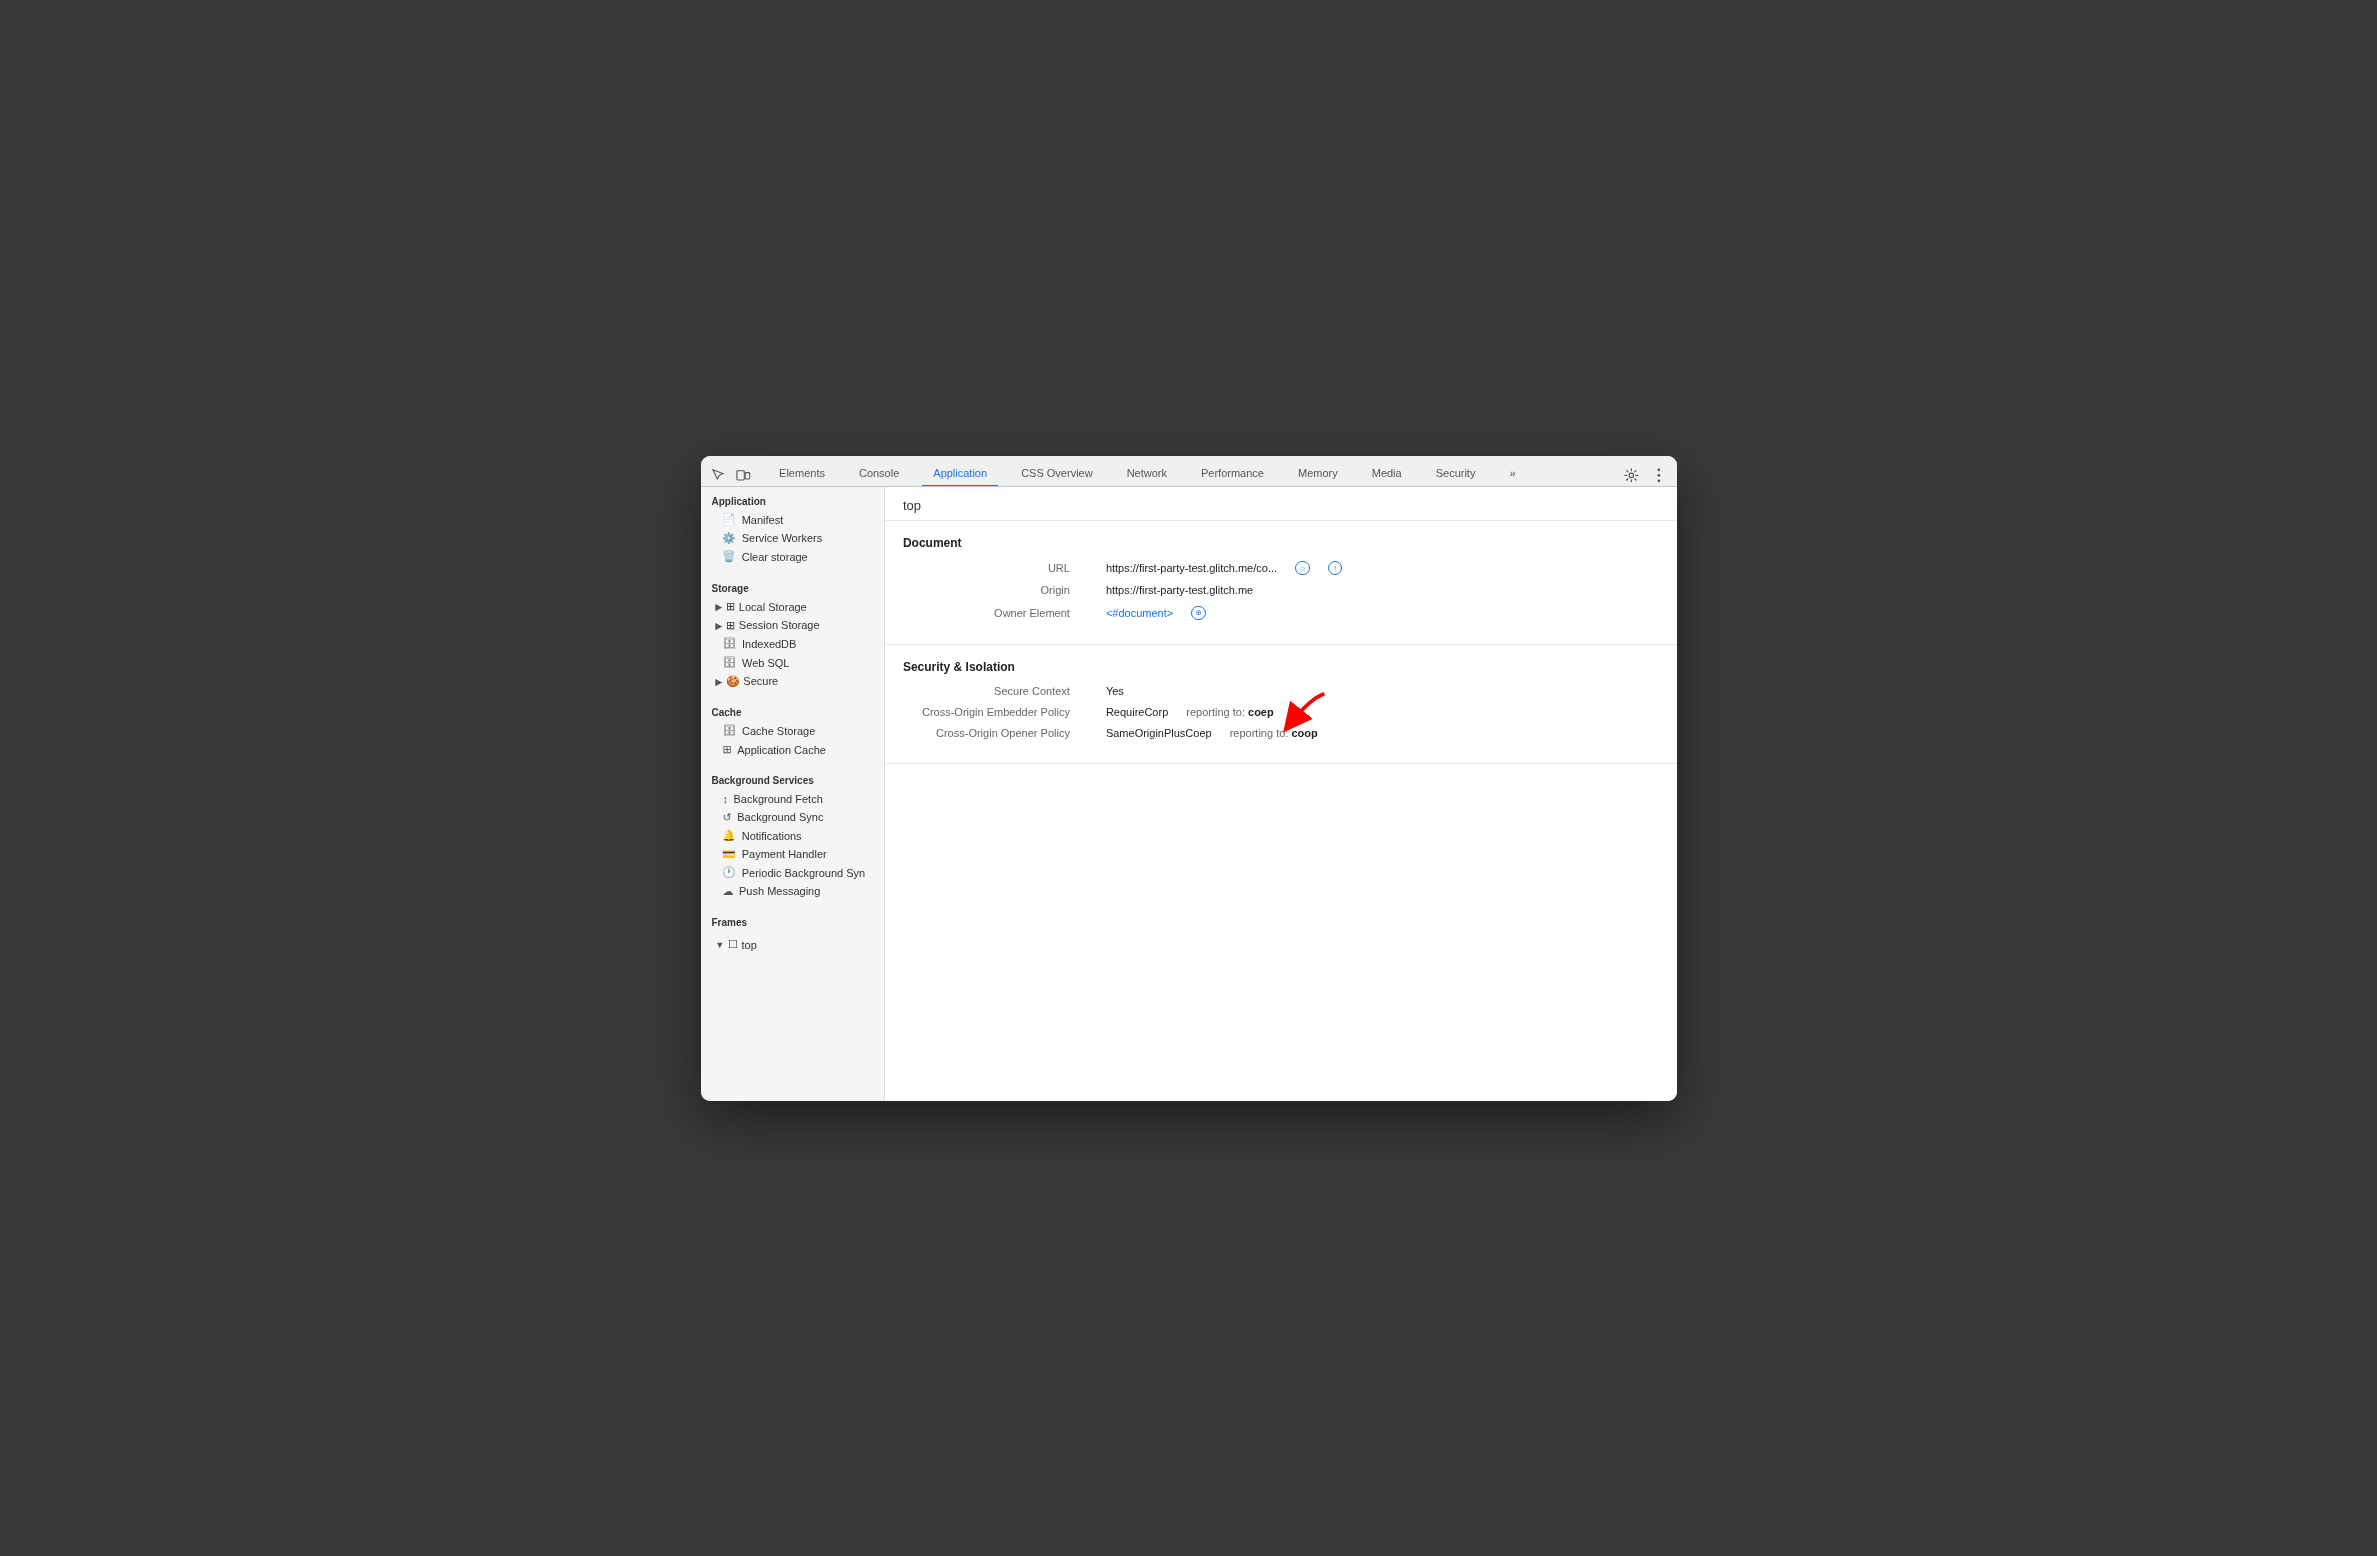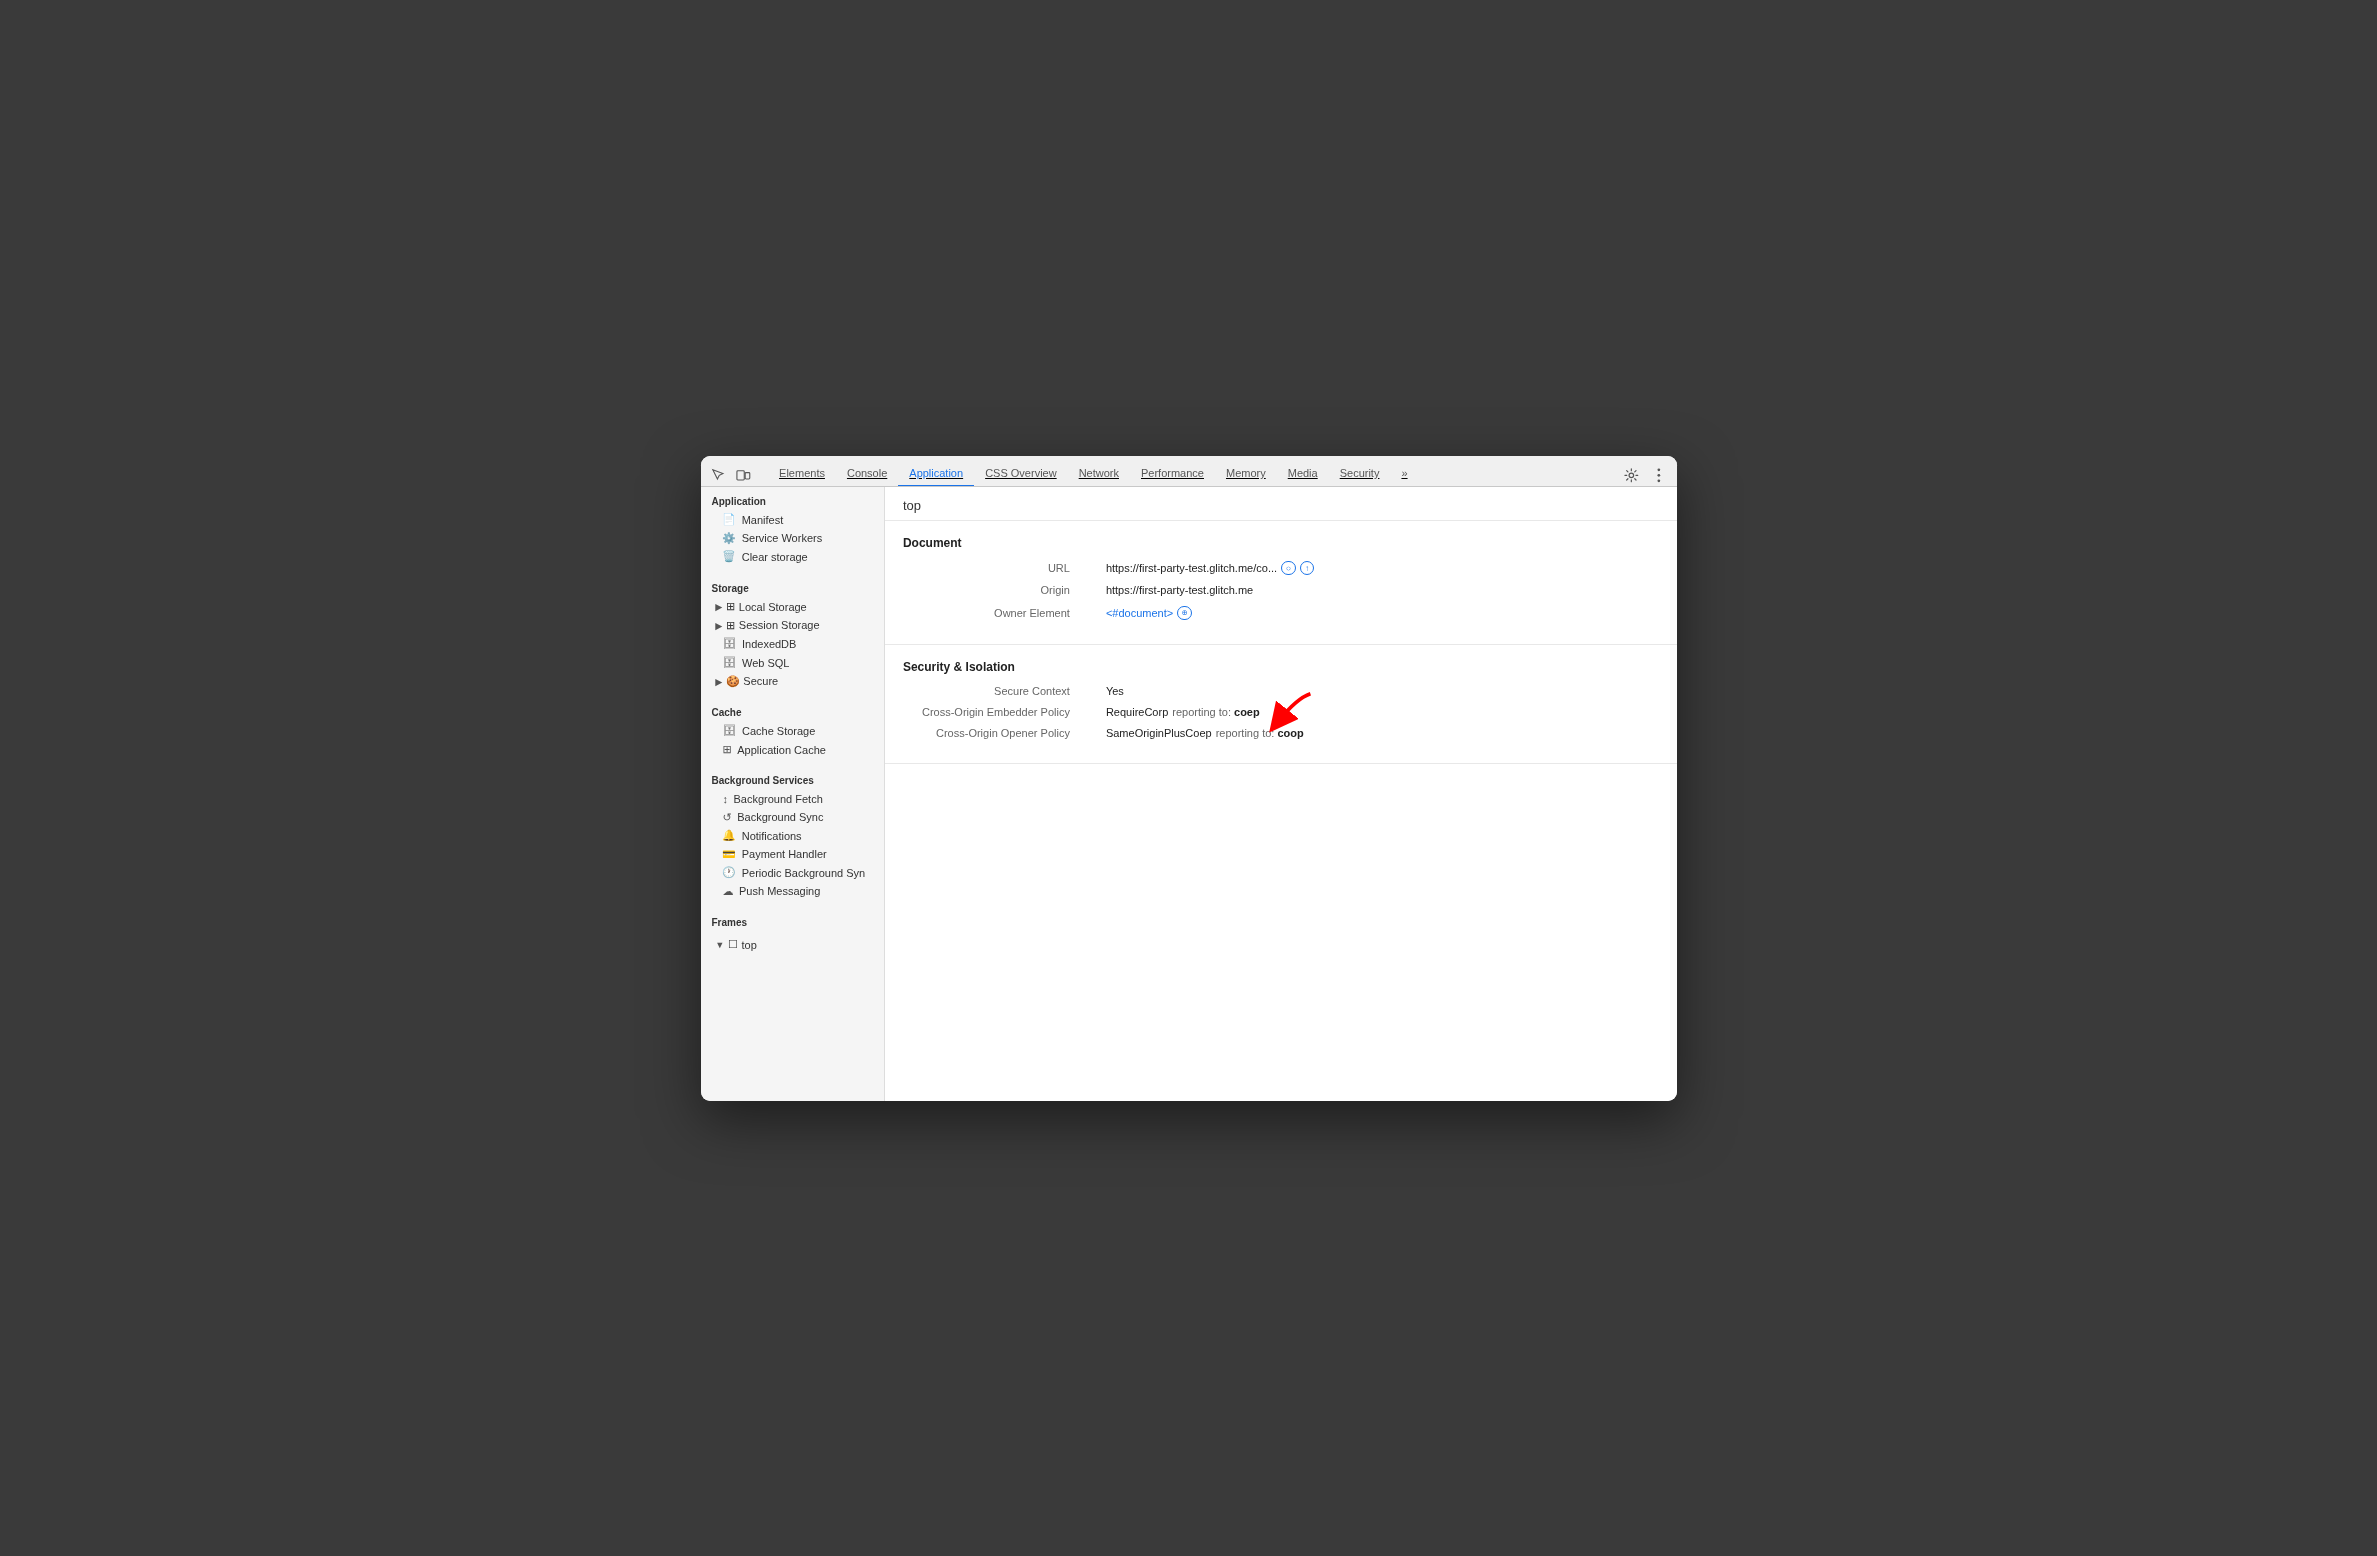--- a/index.html
+++ b/index.html
@@ -88,23 +88,22 @@
       justify-content: center;
       cursor: pointer;
       color: #555;
       font-size: 13px;
       border-radius: 2.8px;
     }
 
     .tabs {
       display: flex;
       align-items: center;
-      gap: 0;
+      gap: 12px;
       flex: 1;
-      text-decoration: underline;
     }
 
     .tab {
       padding: 5.5px 11px;
       font-size: 11px;
       color: #555;
       cursor: pointer;
       border-bottom: 1.8px solid transparent;
       white-space: nowrap;
     }
@@ -241,21 +240,21 @@
       color: #666;
       padding-right: 36px;
       flex-shrink: 0;
     }
 
     .field-value {
       font-size: 11px;
       color: #222;
       display: flex;
       align-items: center;
-      gap: 4px;
+      gap: 18px;
     }
 
     .field-value a, .field-value .link {
       color: #1a73e8;
       text-decoration: none;
       cursor: pointer;
     }
 
     .field-value .icon-circle {
       width: 14.7px;

